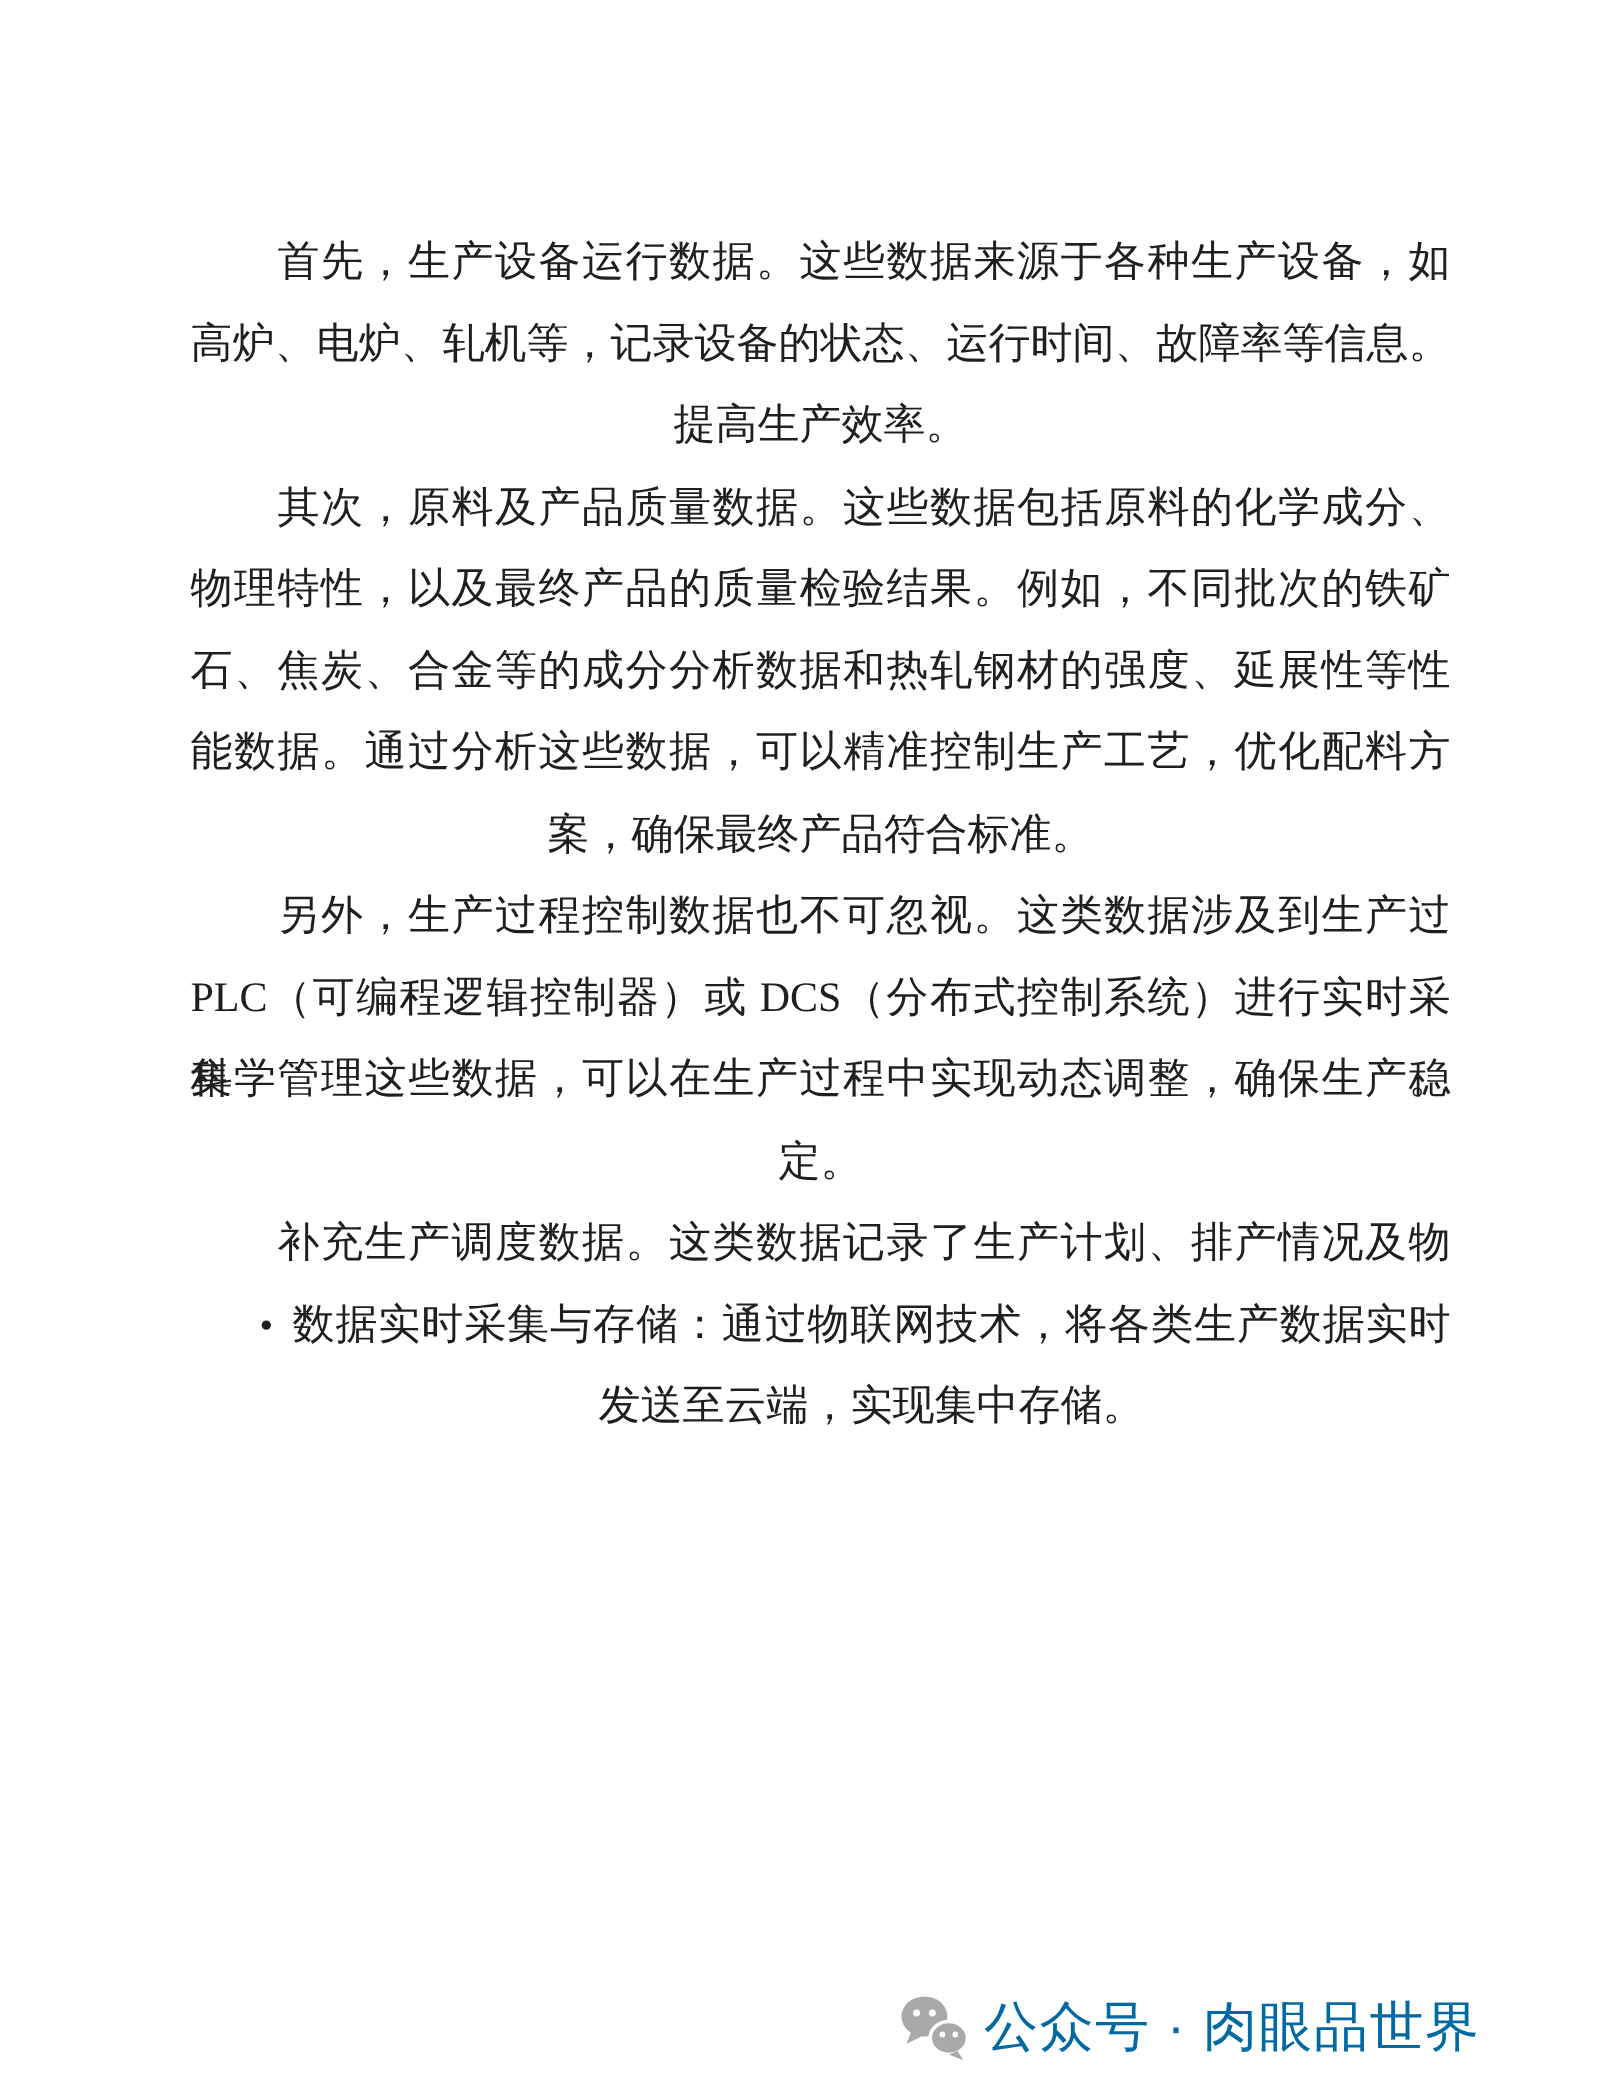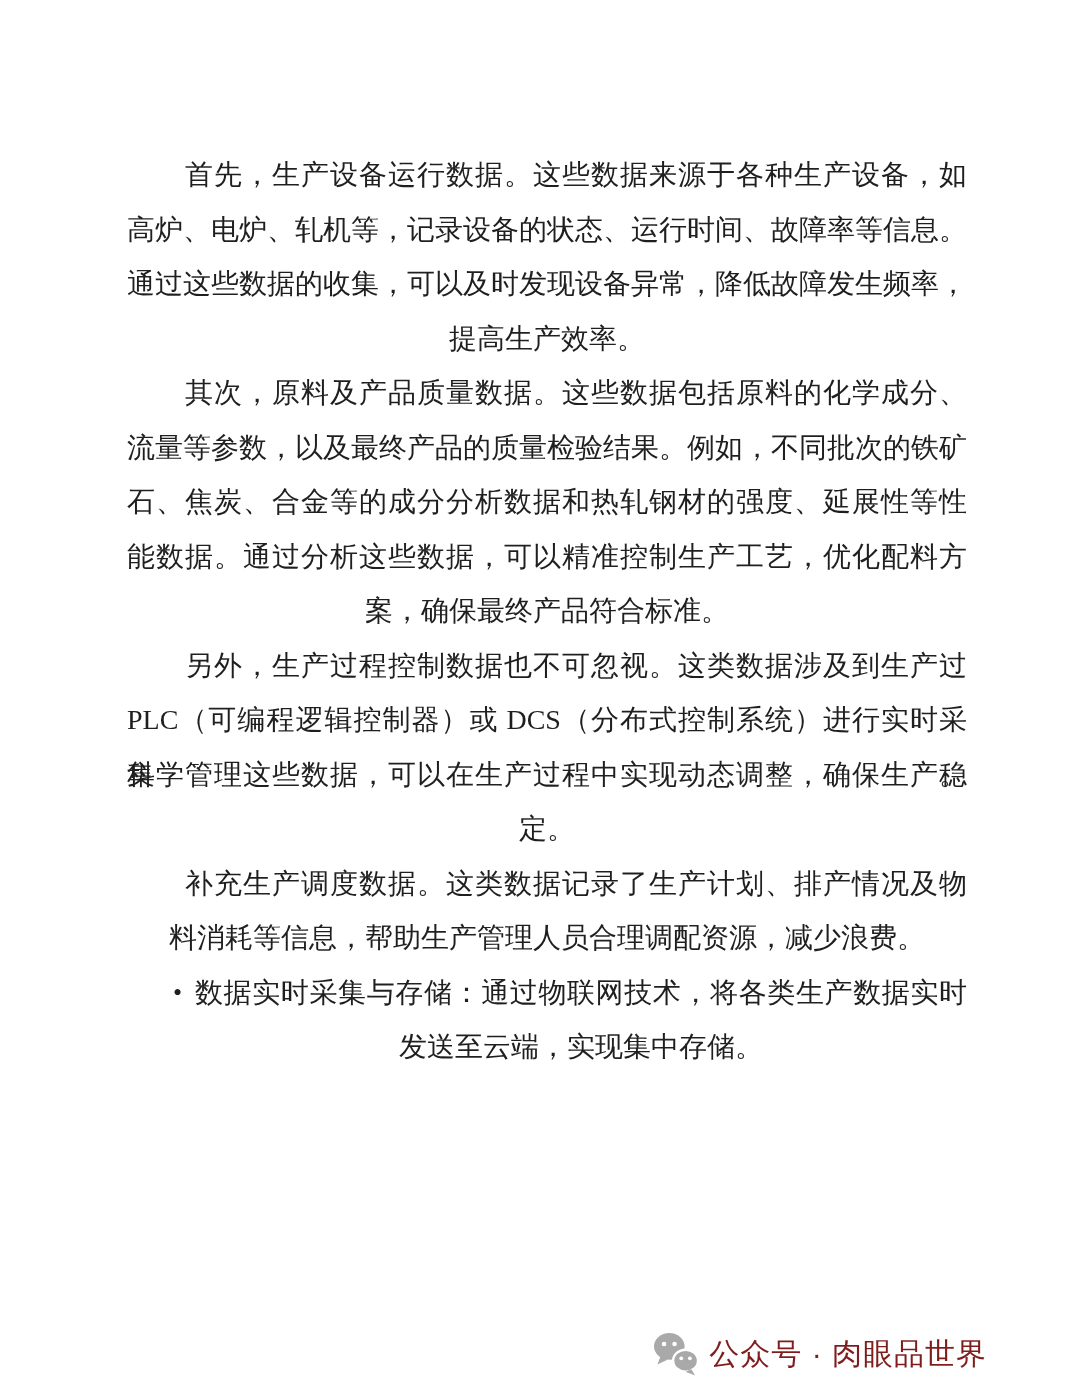--- a/index.html
+++ b/index.html
@@ -53,59 +53,57 @@
   .watermark {
     position: absolute;
     right: 33px;
     bottom: 22px;
     display: flex;
     align-items: center;
     gap: 10px;
     font-family: "Liberation Sans", "DejaVu Sans", sans-serif;
   }
   .watermark .wm-label {
-    font-size: 30px;
-    color: #7f1d1d;
+    font-size: 36px;
+    color: #0369a1;
     letter-spacing: 1px;
     white-space: nowrap;
   }
   .watermark svg { display: block; }
 </style>
 </head>
 <body>
 
 <div class="page">
 
   <div class="doc">
 
     <div class="para">
       <div class="ln first just">首先，生产设备运行数据。这些数据来源于各种生产设备，如</div>
       <div class="ln just">高炉、电炉、轧机等，记录设备的状态、运行时间、故障率等信息。</div>
-      <div class="ln just">通过这些数据的收集，可以及时发现设备异常，降低故障发生频率，</div>
       <div class="ln">提高生产效率。</div>
     </div>
 
     <div class="para">
       <div class="ln first just">其次，原料及产品质量数据。这些数据包括原料的化学成分、</div>
-      <div class="ln just">流量等参数，以及最终产品的质量检验结果。例如，不同批次的铁矿</div>
+      <div class="ln just">物理特性，以及最终产品的质量检验结果。例如，不同批次的铁矿</div>
       <div class="ln just">石、焦炭、合金等的成分分析数据和热轧钢材的强度、延展性等性</div>
       <div class="ln just">能数据。通过分析这些数据，可以精准控制生产工艺，优化配料方</div>
       <div class="ln">案，确保最终产品符合标准。</div>
     </div>
 
     <div class="para">
       <div class="ln first just">另外，生产过程控制数据也不可忽视。这类数据涉及到生产过</div>
       <div class="ln just">PLC（可编程逻辑控制器）或 DCS（分布式控制系统）进行实时采集。</div>
       <div class="ln just">科学管理这些数据，可以在生产过程中实现动态调整，确保生产稳</div>
       <div class="ln">定。</div>
     </div>
 
     <div class="para">
       <div class="ln first just">补充生产调度数据。这类数据记录了生产计划、排产情况及物</div>
-      <div class="ln">料消耗等信息，帮助生产管理人员合理调配资源，减少浪费。</div>
     </div>
 
 
     <div class="list-item">
       <span class="bullet">•</span>
       <div class="ln just">数据实时采集与存储：通过物联网技术，将各类生产数据实时</div>
       <div class="ln">发送至云端，实现集中存储。</div>
     </div>
 
   </div>

